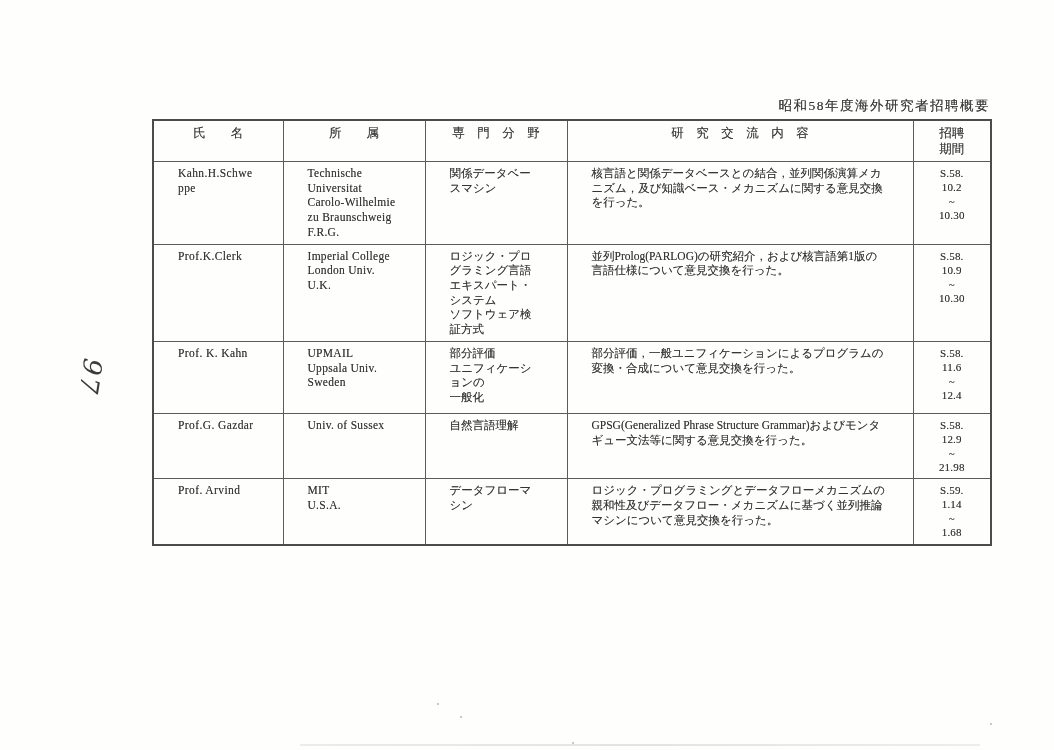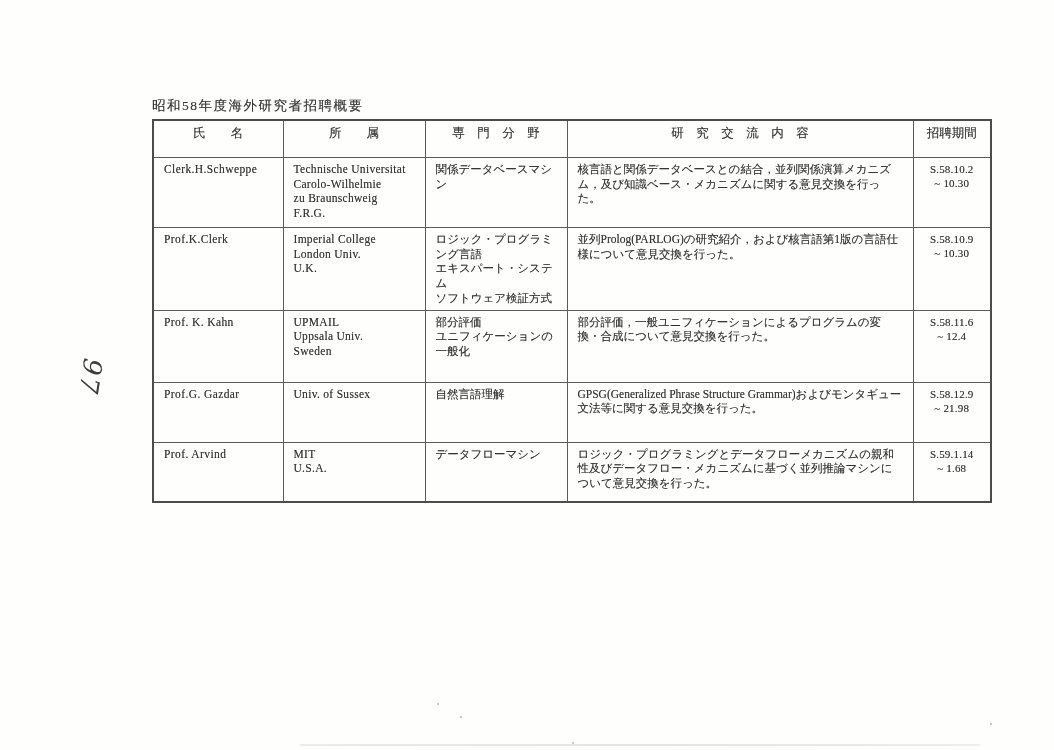--- a/index.html
+++ b/index.html
@@ -5,32 +5,32 @@
   html,body{margin:0;padding:0;}
   body{
     width:1054px;height:750px;position:relative;
     background:#fefefd;
     font-family:"Liberation Serif","DejaVu Serif",serif;
     color:#2e2e2e;
     overflow:hidden;
   }
   .page-title{
     position:absolute;top:97px;left:152px;width:838px;
-    text-align:left;font-size:13.5px;letter-spacing:1.5px;
+    text-align:right;font-size:13.5px;letter-spacing:1.5px;
     color:#3a3a3a;text-shadow:0 0 0.5px rgba(40,40,40,.55);
   }
   .doc-table-wrap{position:absolute;left:152px;top:119px;}
   table.doc-table{
     border-collapse:collapse;table-layout:fixed;width:838px;
     font-size:11.5px;line-height:1.28;
     color:#333;text-shadow:0 0 0.4px rgba(40,40,40,.5);
   }
   table.doc-table th, table.doc-table td{
     border:1px solid #5b5b57;
-    vertical-align:top;padding:4px 10px;
+    vertical-align:top;padding:4px 24px;
     white-space:pre-wrap;word-break:break-word;
   }
   table.doc-table{border:2px solid #4c4c48;}
   thead th{
     text-align:center;vertical-align:middle;
     font-weight:normal;font-size:12.5px;color:#3a3a3a;
     height:28px;padding:2px;
   }
   td.c-name{letter-spacing:0.4px;}
   td.c-affil{letter-spacing:0.3px;}
@@ -74,21 +74,21 @@
       <tr>
         <th>氏　　名</th>
         <th>所　　属</th>
         <th>専　門　分　野</th>
         <th>研　究　交　流　内　容</th>
         <th>招聘期間</th>
       </tr>
     </thead>
     <tbody>
       <tr>
-        <td class="c-name">Clerk.H.Schweppe</td>
+        <td class="c-name">Kahn.H.Schweppe</td>
         <td class="c-affil">Technische Universitat
 Carolo-Wilhelmie
 zu Braunschweig
 F.R.G.</td>
         <td class="c-spec">関係データベースマシン</td>
         <td class="c-content">核言語と関係データベースとの結合，並列関係演算メカニズム，及び知識ベース・メカニズムに関する意見交換を行った。</td>
         <td class="c-period">S.58.10.2
 ~ 10.30</td>
       </tr>
       <tr>

